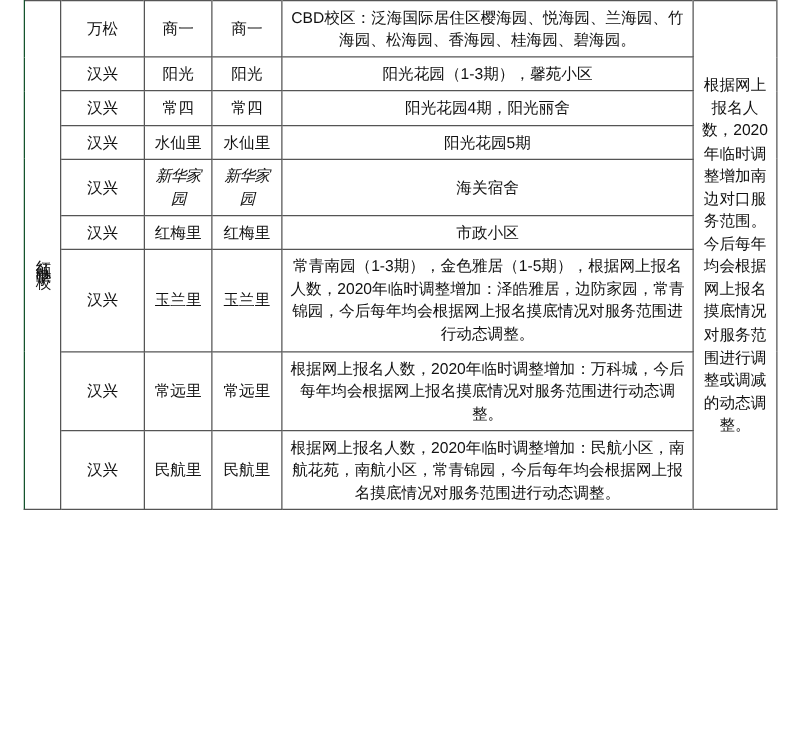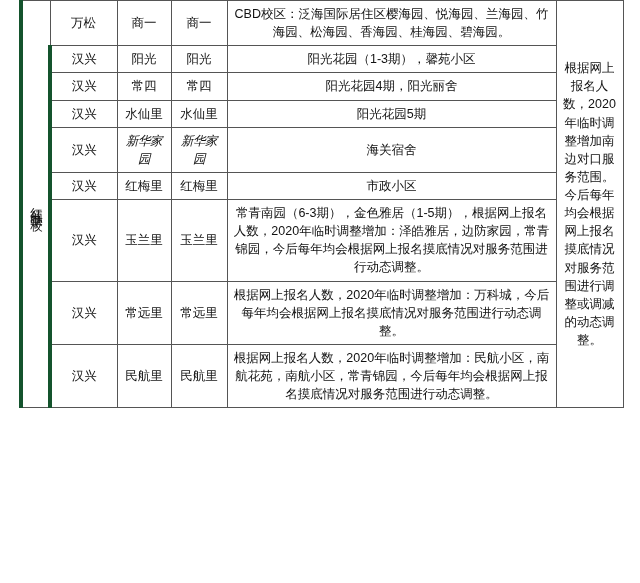--- a/index.html
+++ b/index.html
@@ -29,21 +29,21 @@
   table.doc-table td {
     border-right: 1px solid #555;
     border-bottom: 1px solid #555;
     vertical-align: middle;
     padding: 4px 5px;
     font-size: 12.5px;
     line-height: 1.45;
     color: #111;
   }
   table.doc-table td.first-col {
-    border-left: 4px solid #14532d;
+    border-left: 1px solid #14532d;
     margin-left: 34px;
   }
   
   col.c-school { width: 29px; }
   col.c-a      { width: 67px; }
   col.c-b      { width: 54px; }
   col.c-c      { width: 56px; }
   col.c-range  { width: 329px; }
   col.c-note   { width: 67px; }
 
@@ -131,21 +131,21 @@
       <tr>
         <td class="first-col center">汉兴</td>
         <td class="center">红梅里</td>
         <td class="center">红梅里</td>
         <td class="body-text">市政小区</td>
       </tr>
       <tr>
         <td class="first-col center">汉兴</td>
         <td class="center">玉兰里</td>
         <td class="center">玉兰里</td>
-        <td class="body-text">常青南园（6-3期），金色雅居（1-5期），根据网上报名人数，2020年临时调整增加：泽皓雅居，边防家园，常青锦园，今后每年均会根据网上报名摸底情况对服务范围进行动态调整。</td>
+        <td class="body-text">常青南园（1-3期），金色雅居（1-5期），根据网上报名人数，2020年临时调整增加：泽皓雅居，边防家园，常青锦园，今后每年均会根据网上报名摸底情况对服务范围进行动态调整。</td>
       </tr>
       <tr>
         <td class="first-col center">汉兴</td>
         <td class="center">常远里</td>
         <td class="center">常远里</td>
         <td class="body-text">根据网上报名人数，2020年临时调整增加：万科城，今后每年均会根据网上报名摸底情况对服务范围进行动态调整。</td>
       </tr>
       <tr>
         <td class="first-col center">汉兴</td>
         <td class="center">民航里</td>

